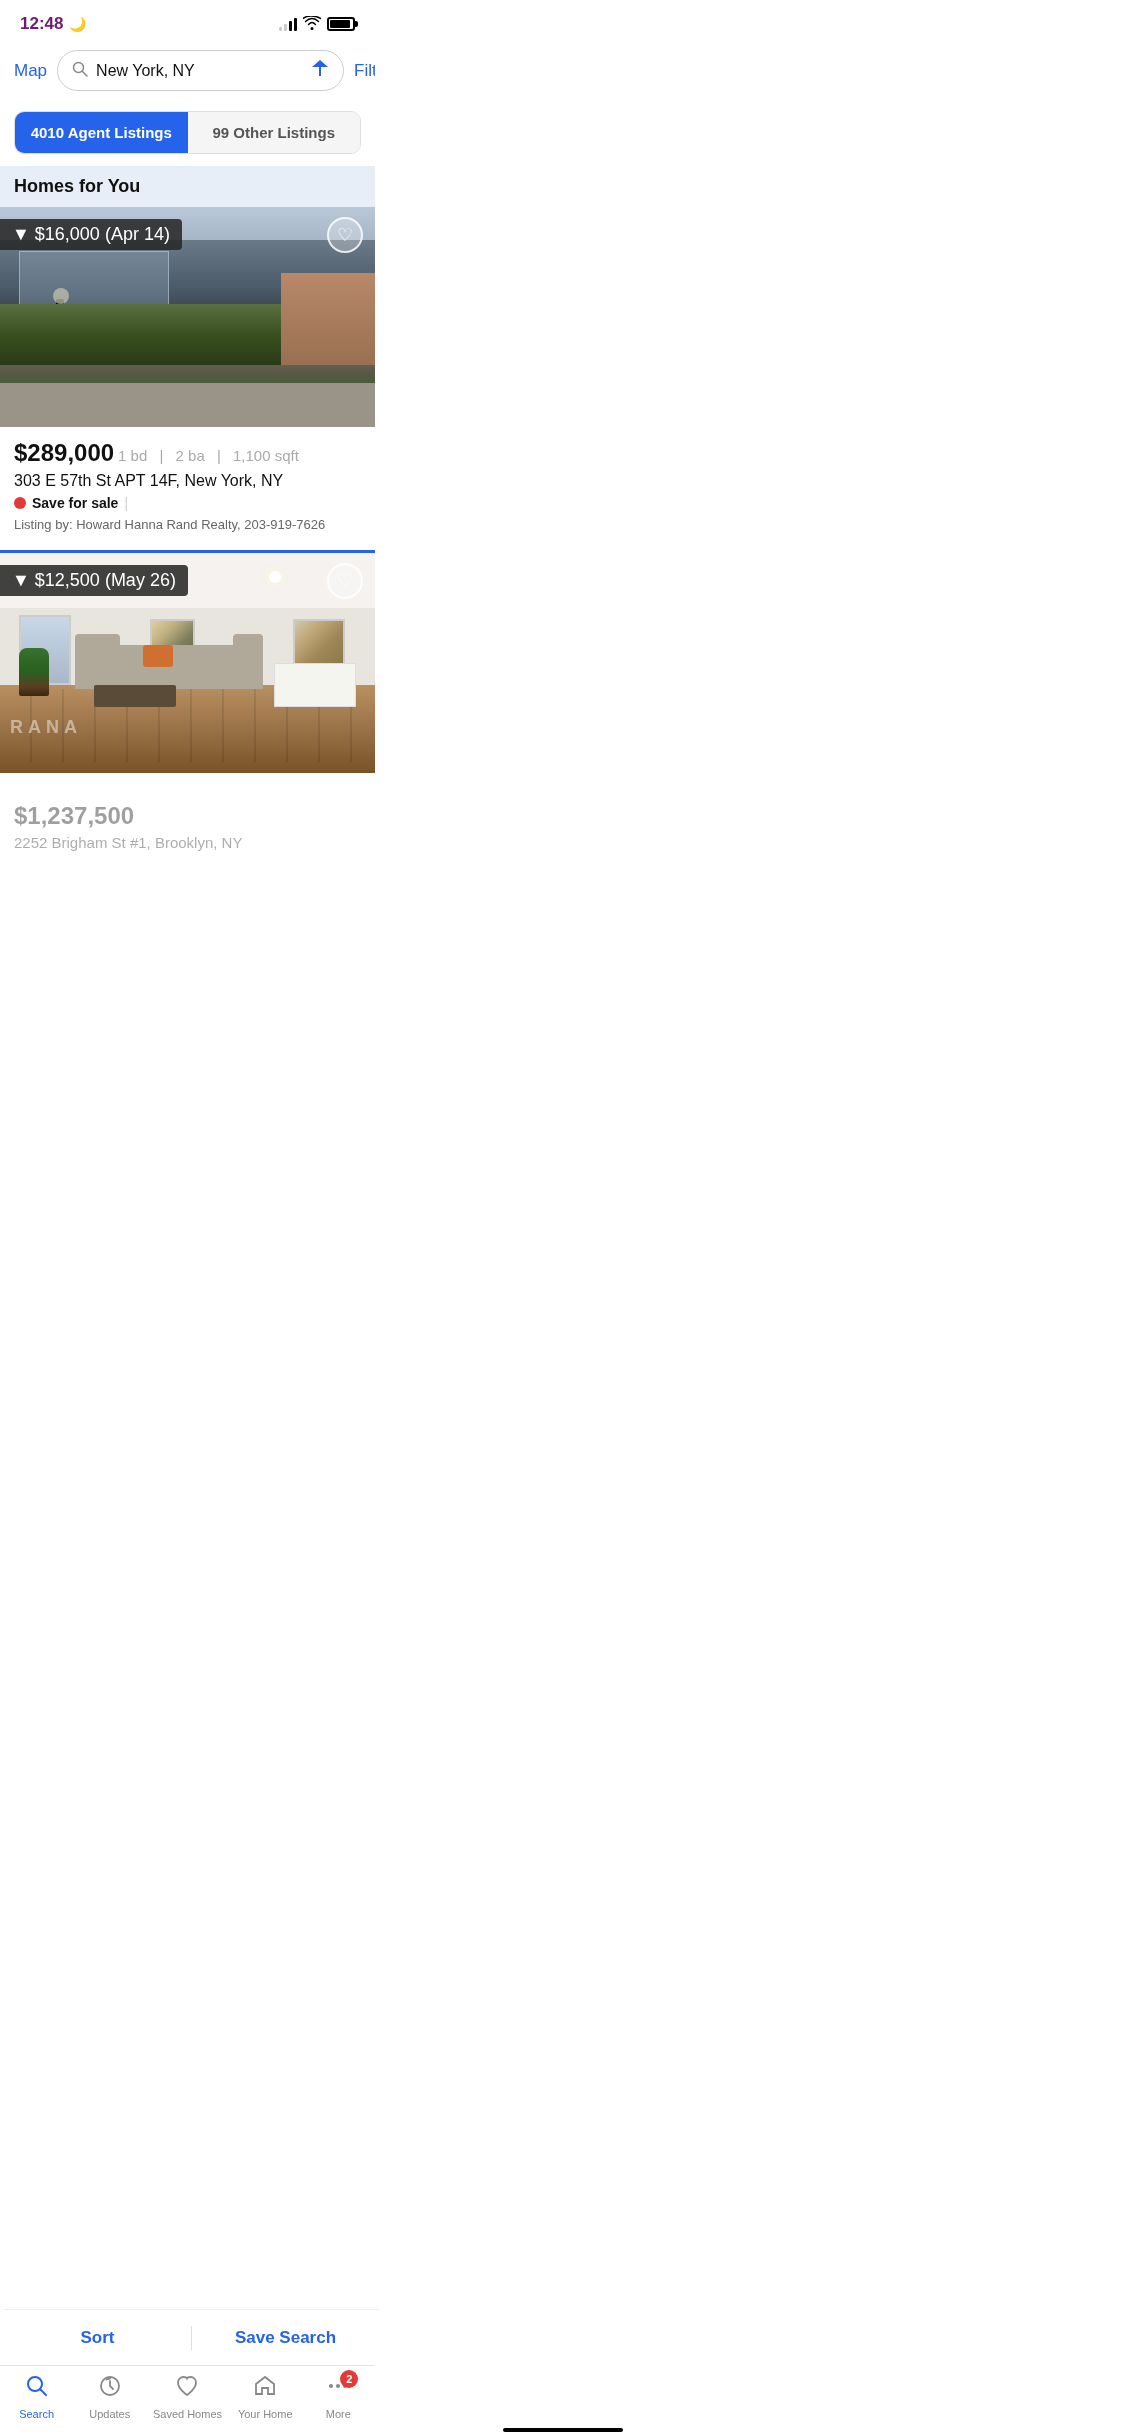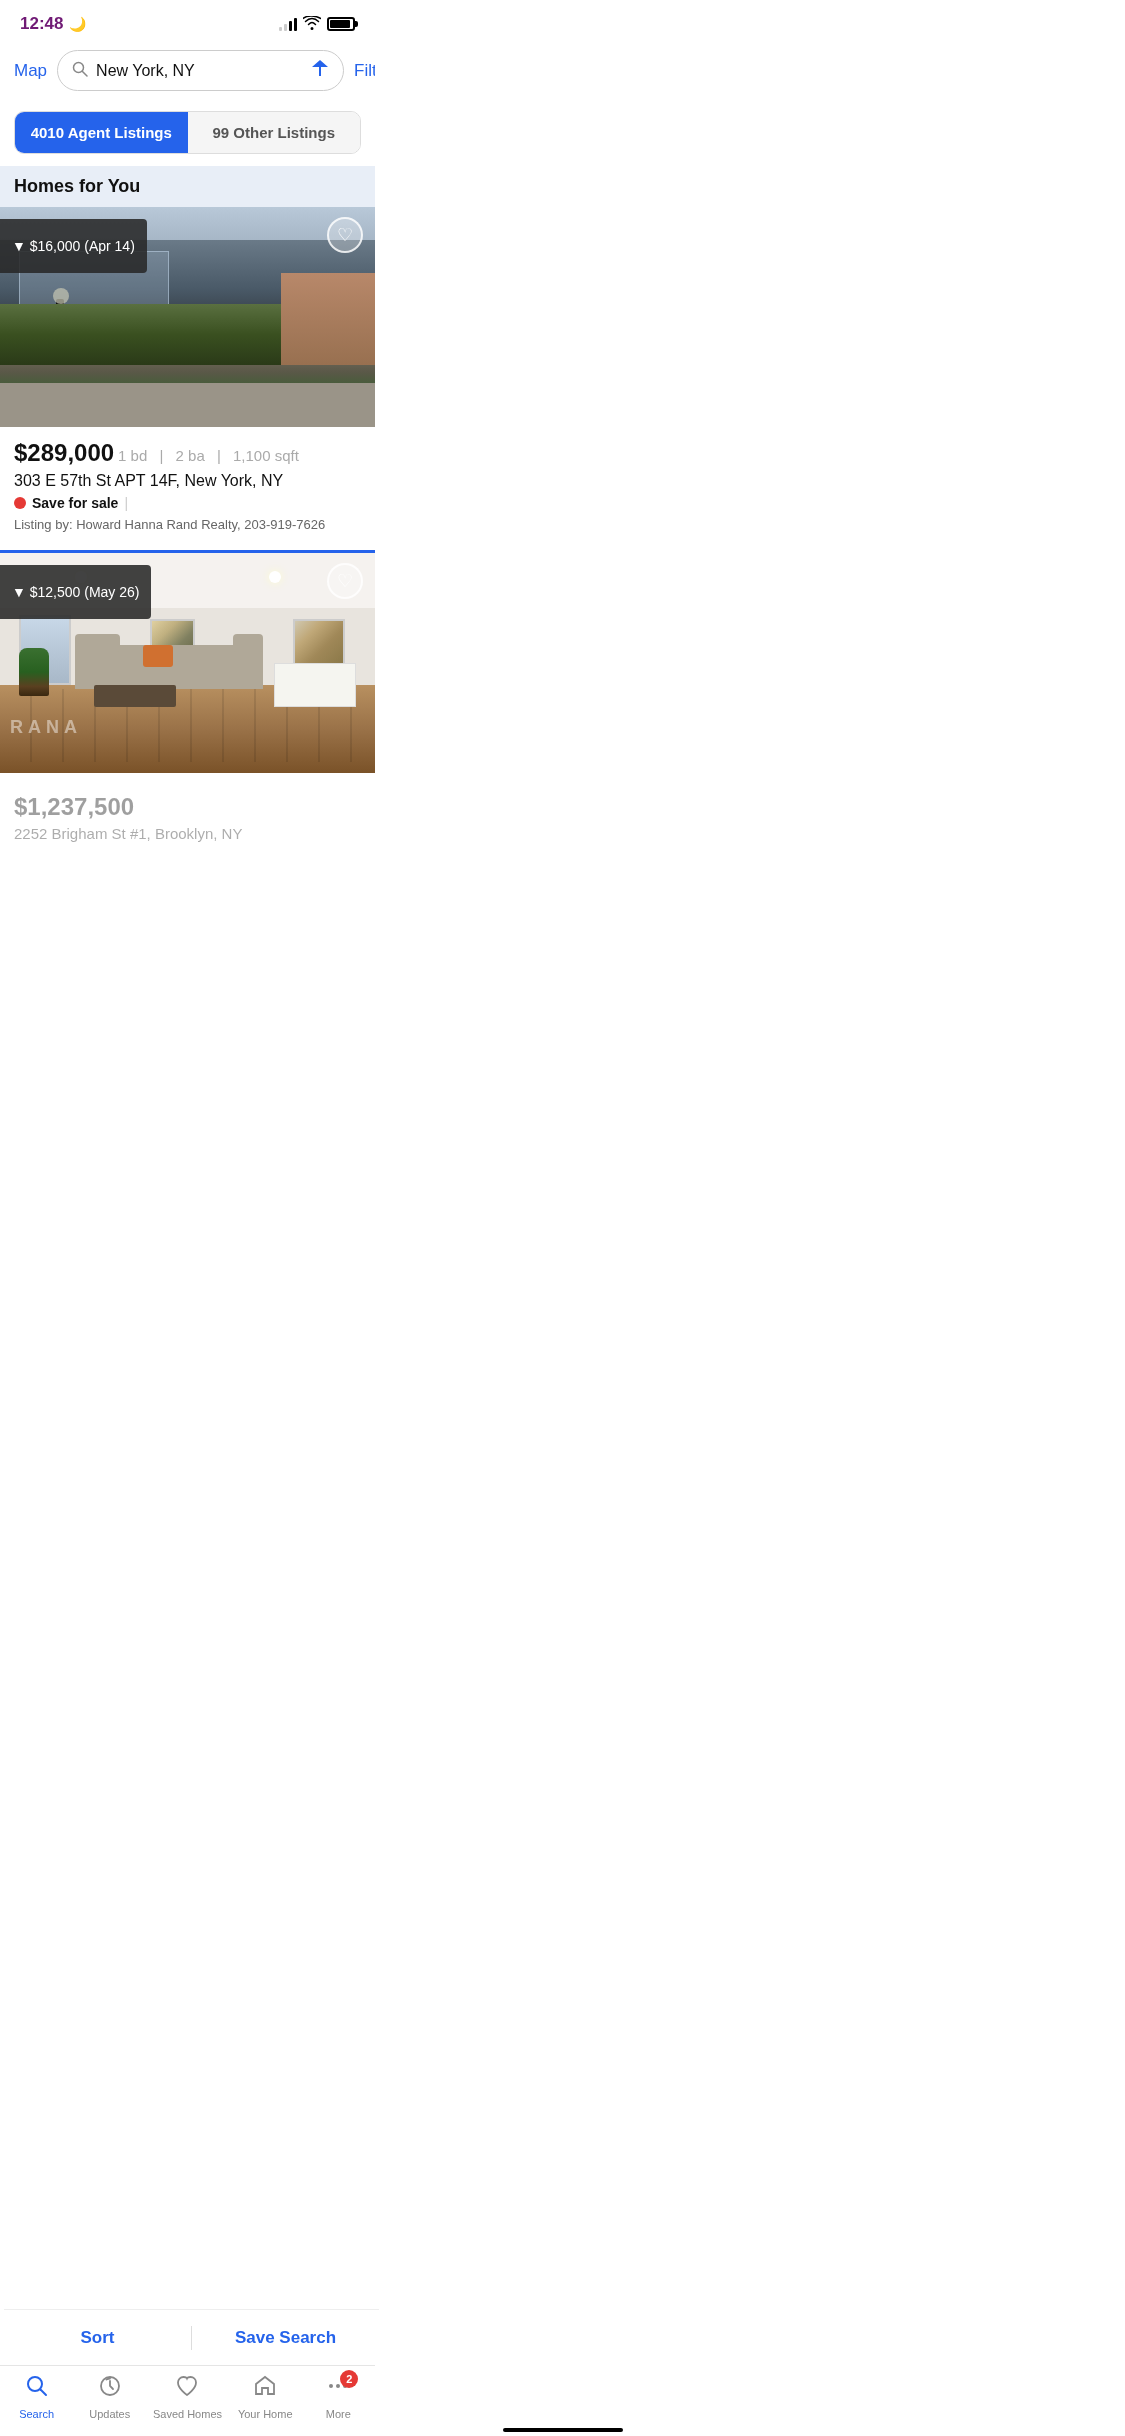--- a/index.html
+++ b/index.html
@@ -181,22 +181,22 @@
       width: 100%;
       height: 220px;
       overflow: hidden;
     }
     .price-drop-badge {
       position: absolute;
       top: 12px;
       left: 0;
       background: rgba(40,40,40,0.88);
       color: #fff;
-      padding: 19px 12px;
-      font-size: 14px;
+      padding: 5px 12px;
+      font-size: 18px;
       font-weight: 500;
       display: flex;
       align-items: center;
       gap: 4px;
       border-radius: 0 4px 4px 0;
     }
     .heart-btn {
       position: absolute;
       top: 10px;
       right: 12px;
@@ -513,21 +513,21 @@
         <div style="position:absolute;bottom:30%;right:5%;width:22%;height:20%;background:#f5f5f0;border:1px solid #ddd;"></div>
 
         <div style="position:absolute;bottom:35%;left:5%;width:8%;height:22%;background:linear-gradient(180deg,#3a7030 0%,#286020 50%,#5a4020 80%,#3a2810 100%);border-radius:8px 8px 2px 2px;"></div>
 
         <div style="position:absolute;bottom:16%;left:10px;color:rgba(255,255,255,0.45);font-size:18px;font-weight:700;letter-spacing:5px;">RANA</div>
       </div>
       <div class="price-drop-badge">▼ $12,500 (May 26)</div>
       <button class="heart-btn">♡</button>
     </div>
 
-    <div style="padding:20px 14px 4px;opacity:0.4;">
+    <div style="padding:29px 14px 4px;opacity:0.4;">
       <span style="font-size:24px;font-weight:700;color:#111;">$1,237,500</span>
     </div>
     <div style="padding:0 14px 10px;opacity:0.4;font-size:15px;color:#333;">2252 Brigham St #1, Brooklyn, NY</div>
   </div>
 
 </div>
 
 <div class="bottom-overlay">
   <button class="overlay-btn">Sort</button>
   <div class="overlay-divider"></div>

